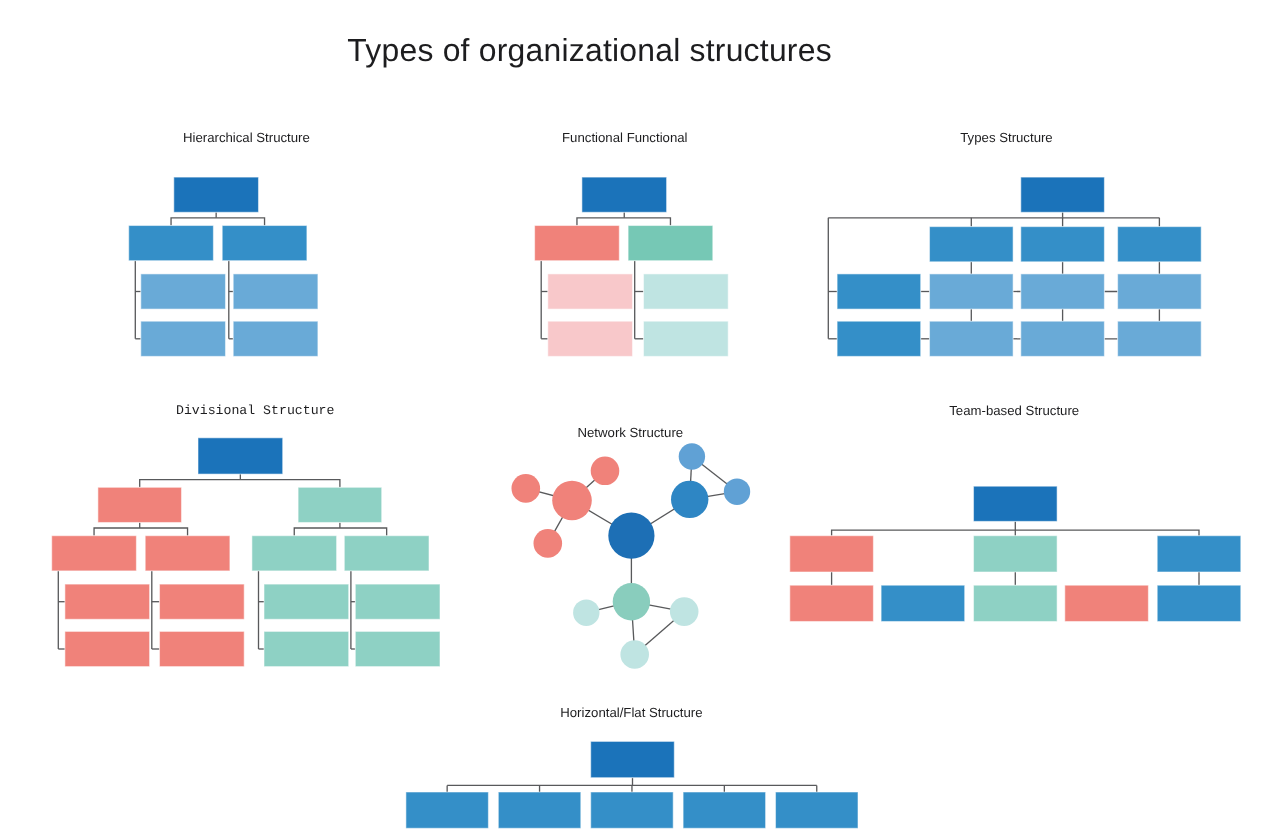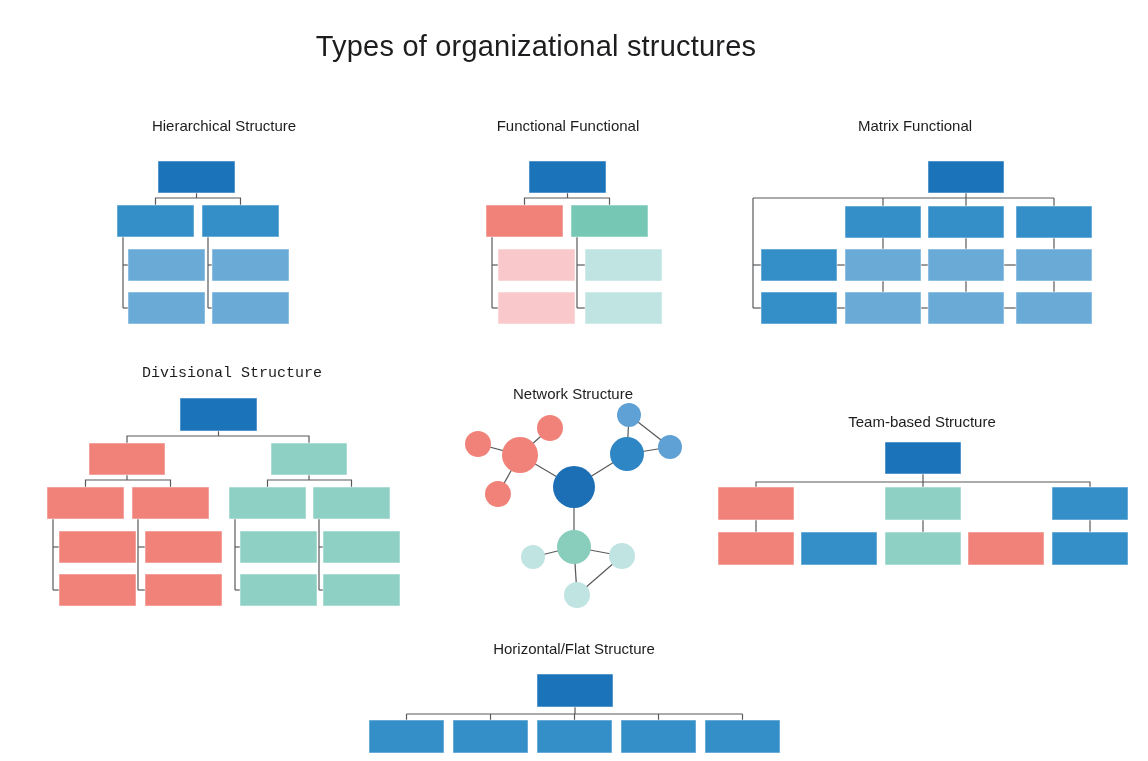--- a/index.html
+++ b/index.html
@@ -15,21 +15,21 @@
     position:absolute;
     left:0;top:30px;width:1072px;
     text-align:center;
     font-size:29px;
     color:#1d1d1f;
     letter-spacing:0.2px;
   }
   .panel-title{
     position:absolute;
     transform:translate(-50%,-50%);
-    font-size:15px;
+    font-size:12px;
     color:#1d1d1f;
     white-space:nowrap;
   }
 </style>
 </head>
 <body>
 
 <div id="canvas">
   <div class="main-title">Types of organizational structures</div>
   <svg id="diagram-svg" width="1148" height="761" viewBox="0 0 1148 761">
@@ -191,19 +191,19 @@
         <rect x="369" y="720" width="75" height="33" fill="#348fc8" stroke="rgba(255,255,255,0.5)" stroke-width="1"></rect>
         <rect x="453" y="720" width="75" height="33" fill="#348fc8" stroke="rgba(255,255,255,0.5)" stroke-width="1"></rect>
         <rect x="537" y="720" width="75" height="33" fill="#348fc8" stroke="rgba(255,255,255,0.5)" stroke-width="1"></rect>
         <rect x="621" y="720" width="75" height="33" fill="#348fc8" stroke="rgba(255,255,255,0.5)" stroke-width="1"></rect>
         <rect x="705" y="720" width="75" height="33" fill="#348fc8" stroke="rgba(255,255,255,0.5)" stroke-width="1"></rect>
       </g>
     </svg>
   <div id="panel-titles">
       <div class="panel-title" style="left: 224px; top: 125px;">Hierarchical Structure</div>
       <div class="panel-title" style="left: 568px; top: 125px;">Functional Functional</div>
-      <div class="panel-title" style="left: 915px; top: 125px;">Matrix Functional</div>
+      <div class="panel-title" style="left: 915px; top: 125px;">Types Structure</div>
       <div class="panel-title" style="left: 232px; top: 373px; font-family: Liberation Mono, monospace;">Divisional Structure</div>
       <div class="panel-title" style="left: 573px; top: 393px;">Network Structure</div>
-      <div class="panel-title" style="left: 922px; top: 373px; margin-top: 48px;">Team-based Structure</div>
+      <div class="panel-title" style="left: 922px; top: 373px;">Team-based Structure</div>
       <div class="panel-title" style="left: 574px; top: 648px;">Horizontal/Flat Structure</div>
     </div>
 </div>
 
 </body></html>

